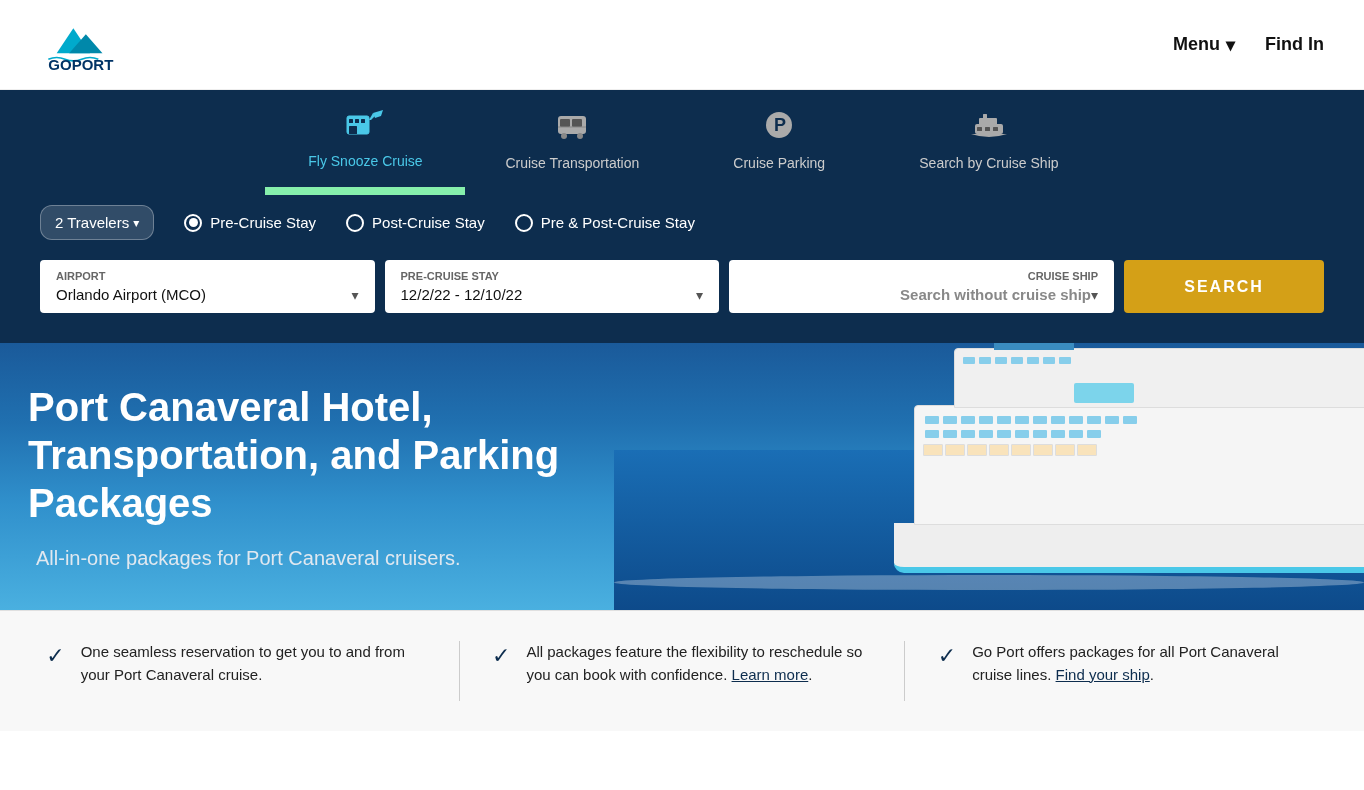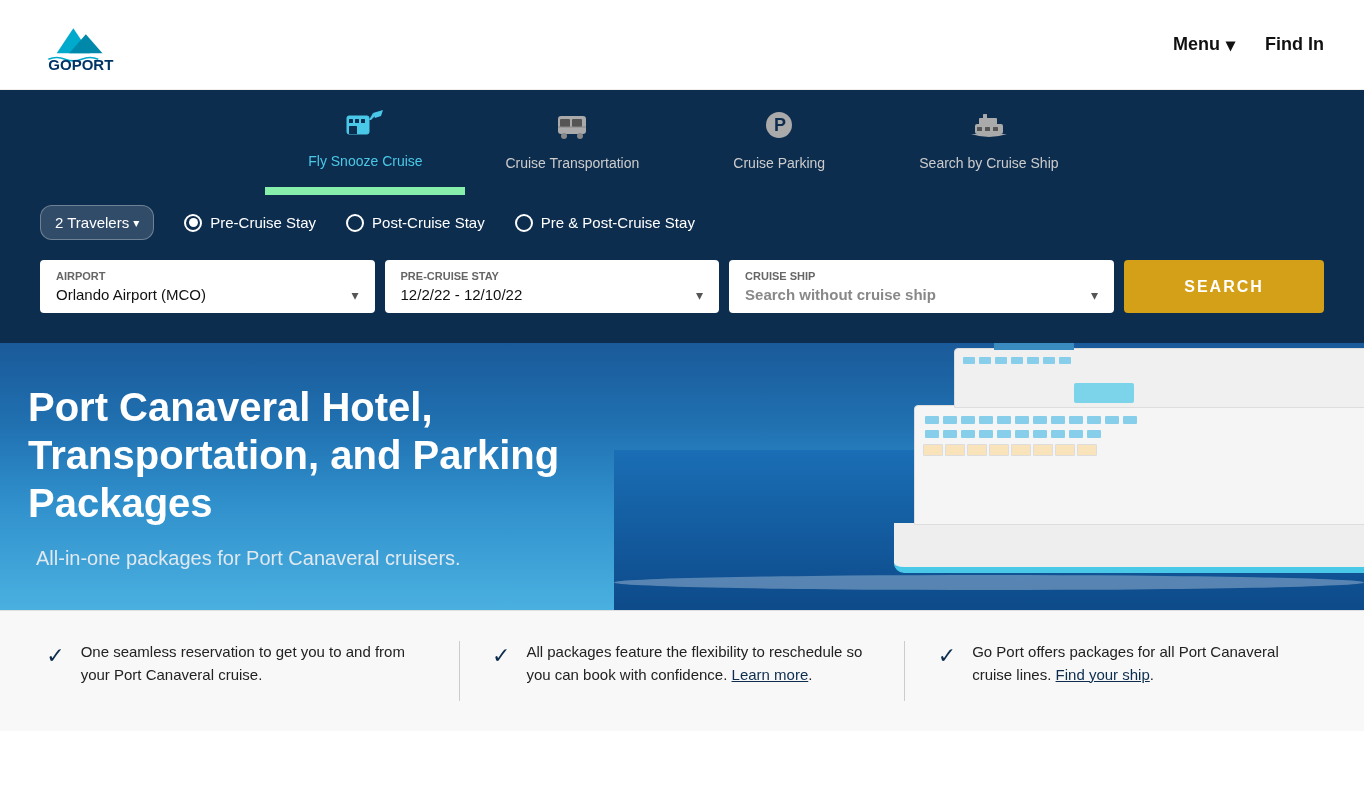--- a/index.html
+++ b/index.html
@@ -146,21 +146,21 @@
       border-radius: 4px;
       padding: 10px 16px;
       display: flex;
       flex-direction: column;
       justify-content: center;
       cursor: pointer;
       position: relative;
     }
     .search-field.airport-field { flex: 1.2; justify-content: space-between; }
     .search-field.date-field { flex: 1.2; }
-    .search-field.ship-field { flex: 1.4; }
+    .search-field.ship-field { flex: 1.4; align-items: flex-end; }
     .field-label {
       font-size: 11px;
       color: #666;
       font-weight: 600;
       text-transform: uppercase;
       margin-bottom: 4px;
     }
     .field-value-row {
       display: flex;
       align-items: center;

